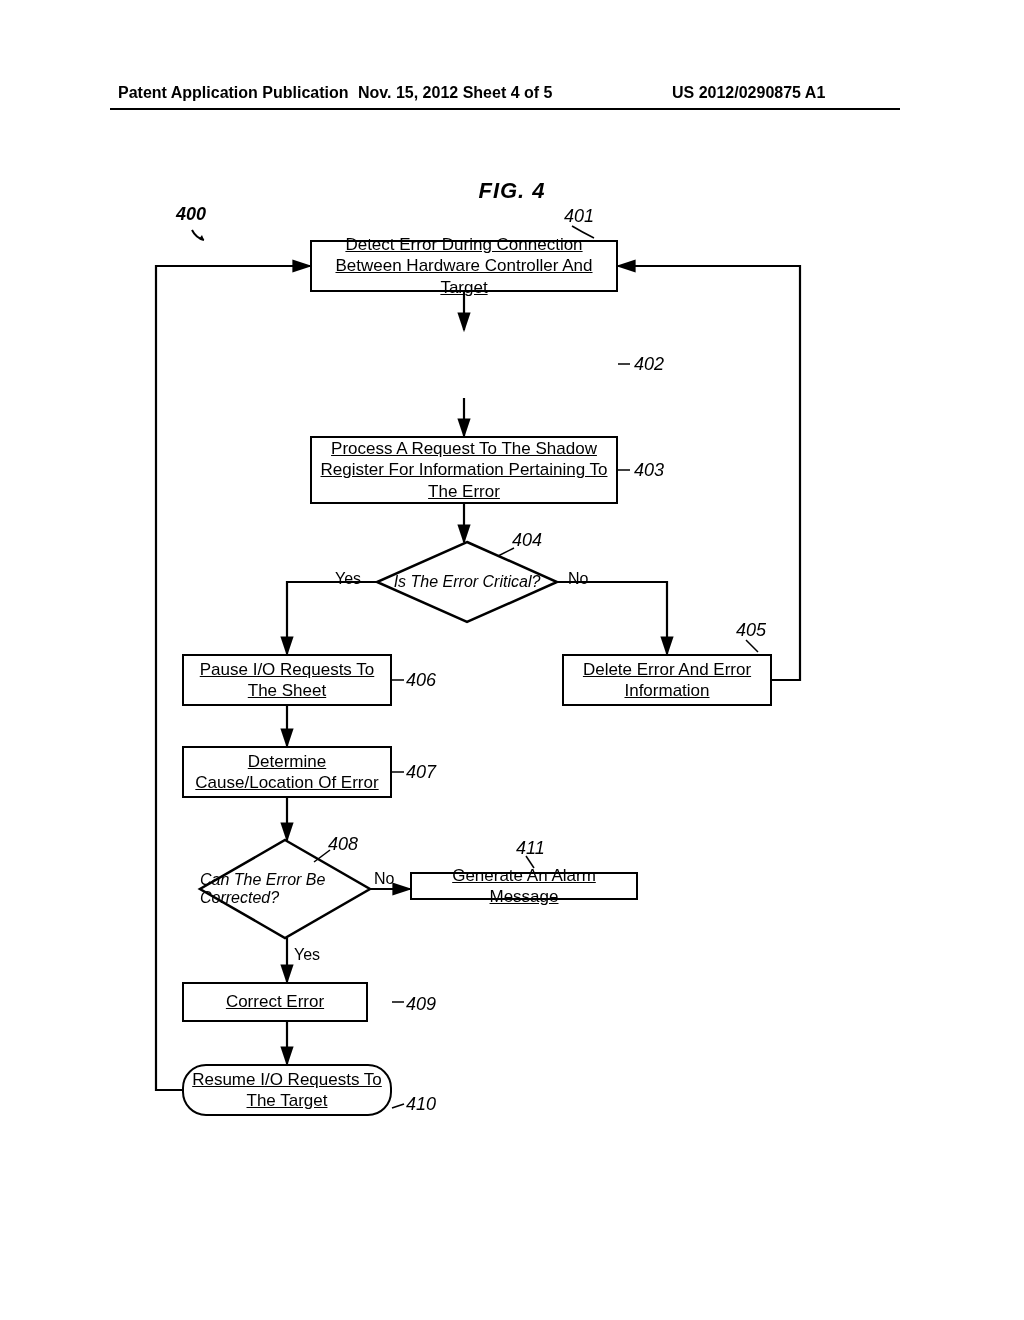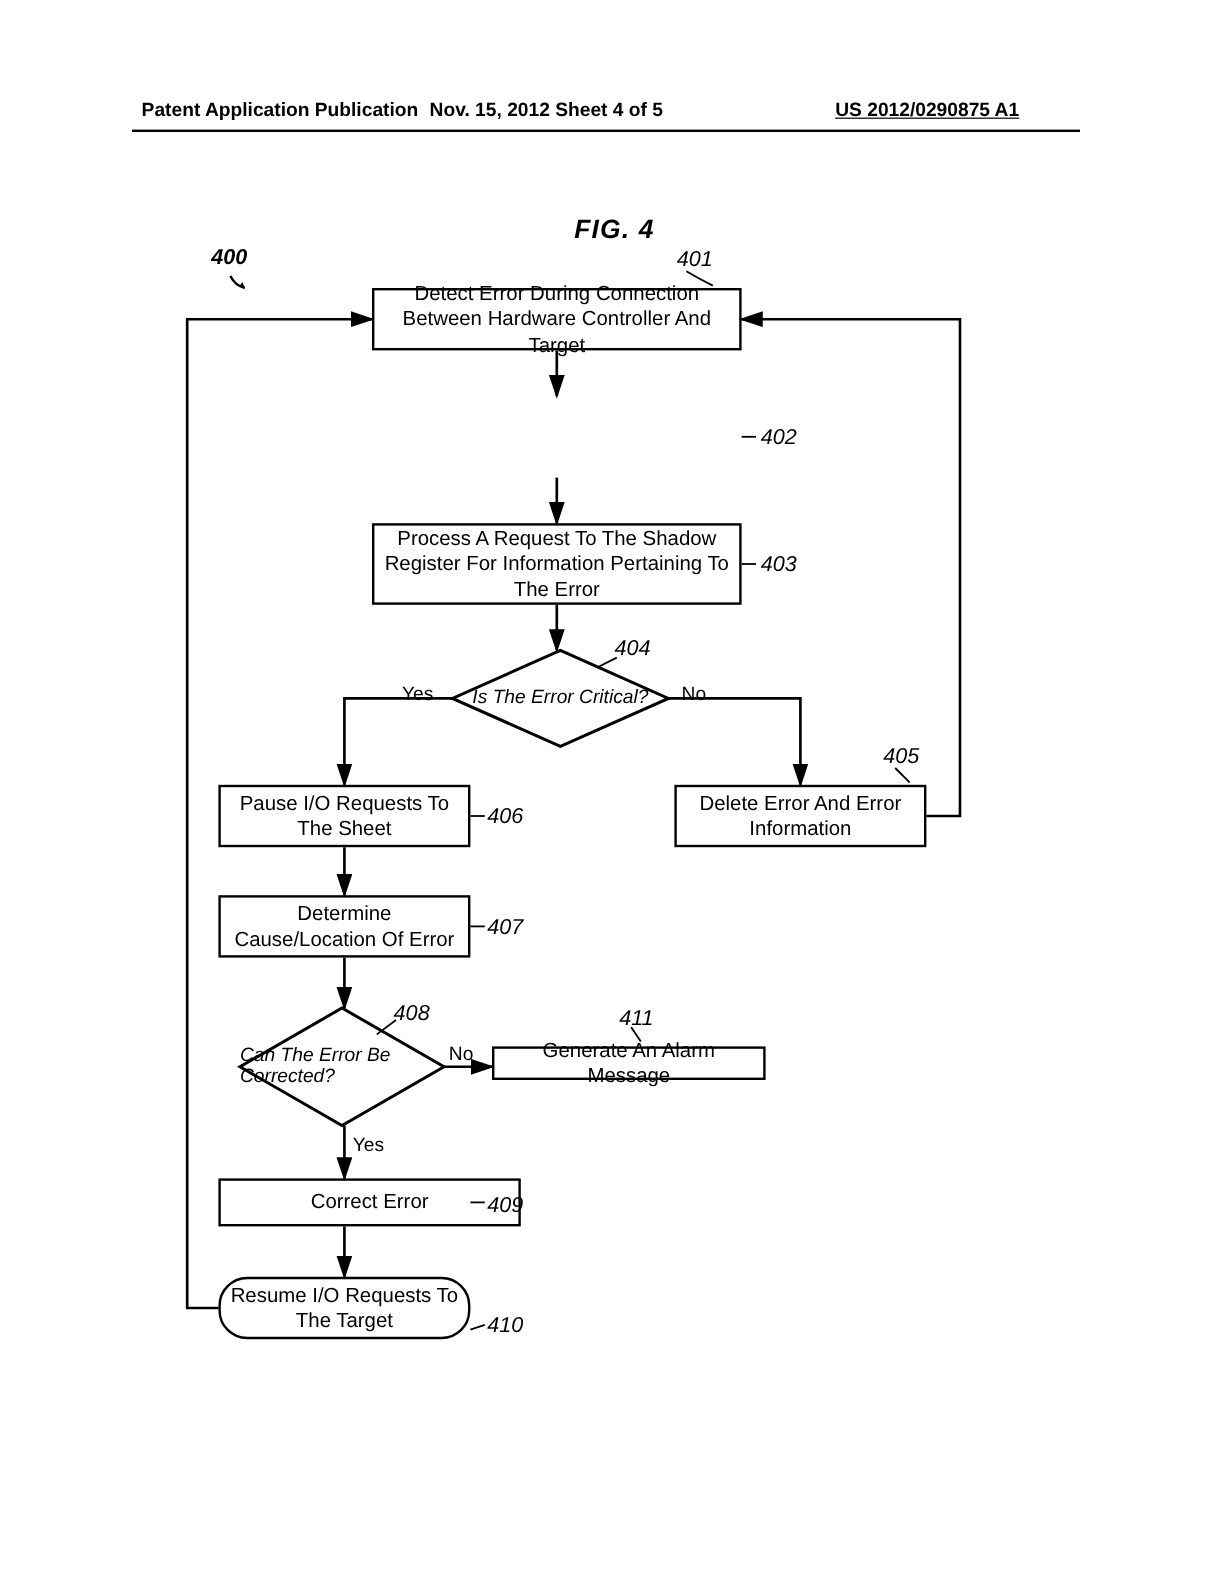--- a/index.html
+++ b/index.html
@@ -27,22 +27,21 @@
   .header .left {
     position: absolute;
     left: 118px;
   }
   .header .center {
     position: absolute;
     left: 358px;
   }
   .header .right {
     position: absolute;
-    left: 696px;
-    text-decoration: underline;
+    left: 672px;
   }
   .header-line {
     position: absolute;
     top: 108px;
     left: 110px;
     width: 790px;
     border-top: 2px solid #000;
   }
   .fig-title {
     position: absolute;
@@ -80,20 +79,21 @@
     border: 2.5px solid #000;
     background: #fff;
     display: flex;
     align-items: center;
     justify-content: center;
     text-align: center;
     padding: 4px 8px;
     font-size: 17px;
     line-height: 1.25;
     box-sizing: border-box;
+    text-decoration: underline;
   }
   .diamond-label {
     position: absolute;
     left: 0;
     top: 0;
     width: 100%;
     height: 100%;
     display: flex;
     align-items: center;
     justify-content: center;
@@ -166,21 +166,21 @@
   </svg>
   <div class="diamond-label" style="position:absolute; left:200px; top:840px; width:170px; height:98px;">Can The Error Be Corrected?</div>
   <div class="ref-label" style="left:328px; top:834px;">408</div>
 
   <div class="edge-label" style="left:294px; top:946px;">Yes</div>
   <div class="edge-label" style="left:374px; top:870px;">No</div>
 
   <div class="box" style="left:410px; top:872px; width:228px; height:28px;">Generate An Alarm Message</div>
   <div class="ref-label" style="left:516px; top:838px;">411</div>
 
-  <div class="box" style="left:182px; top:982px; width:252px; height:40px;">Correct Error</div>
+  <div class="box" style="left:182px; top:982px; width:186px; height:40px;">Correct Error</div>
   <div class="ref-label" style="left:406px; top:994px;">409</div>
 
   <div class="box" style="left:182px; top:1064px; width:210px; height:52px;border-radius:24px;">Resume I/O Requests To The Target</div>
   <div class="ref-label" style="left:406px; top:1094px;">410</div>
 
   <svg class="connectors">
     <defs>
       <marker id="arrow" markerWidth="10" markerHeight="10" refX="8" refY="3" orient="auto" markerUnits="strokeWidth">
         <path d="M0,0 L9,3 L0,6 z" fill="#000"></path>
       </marker>

